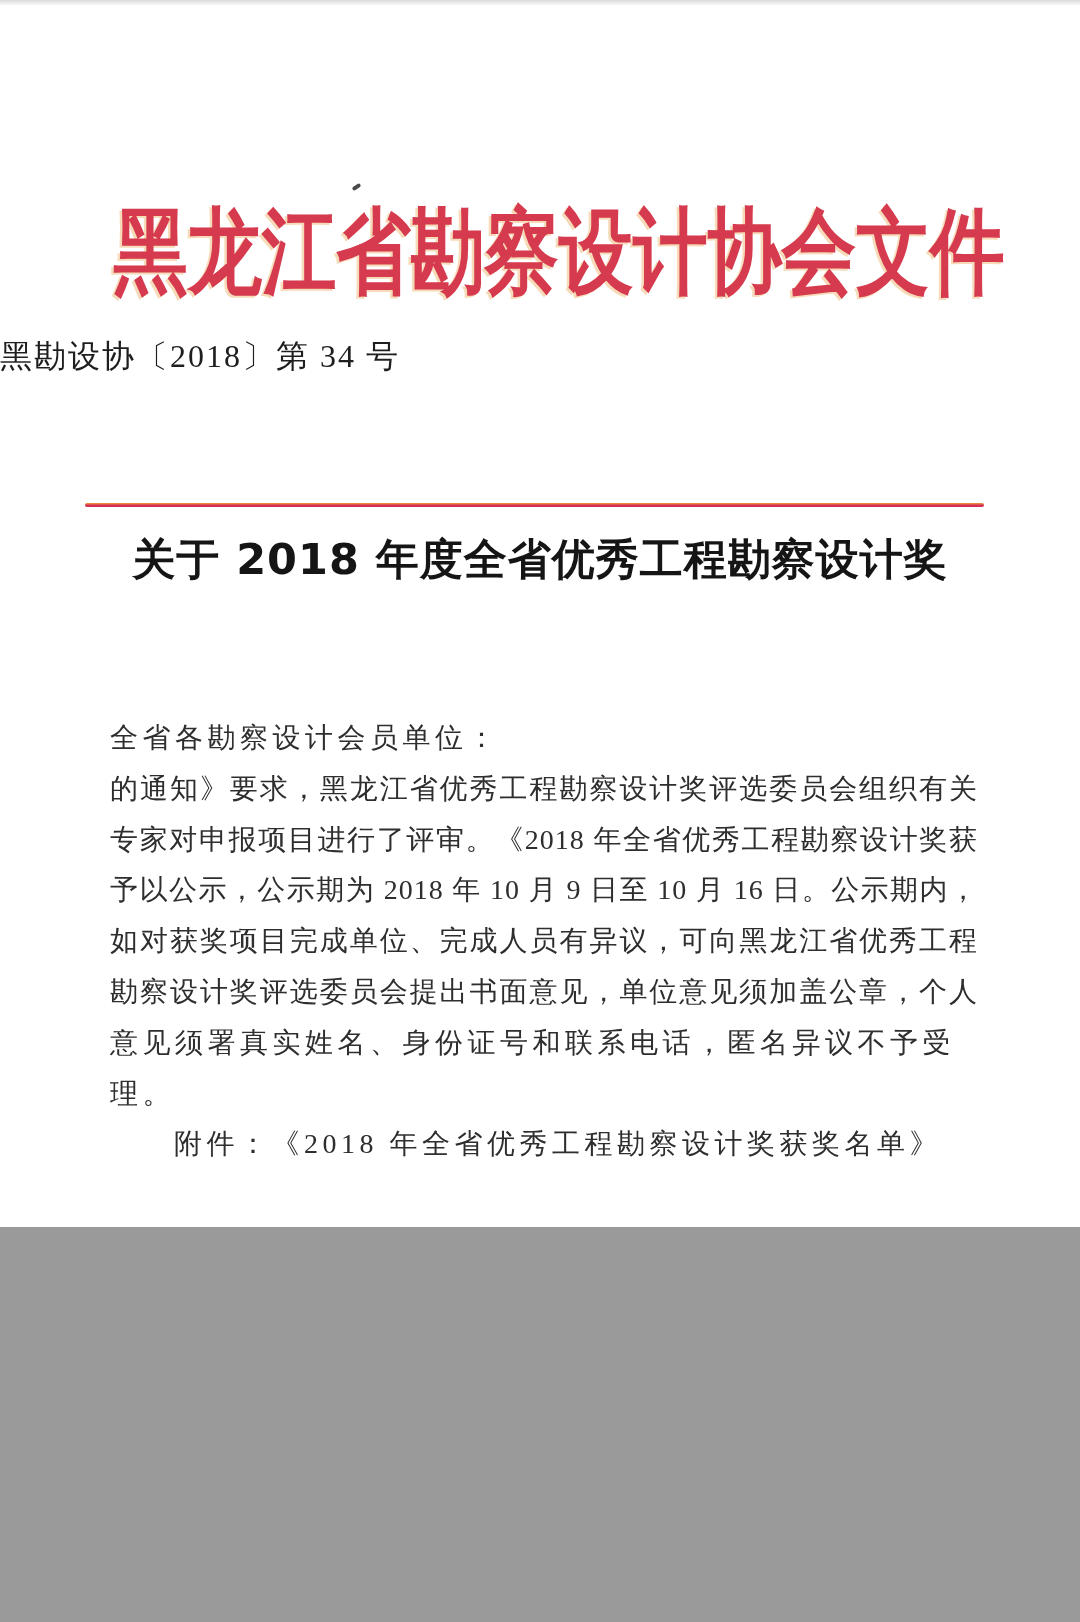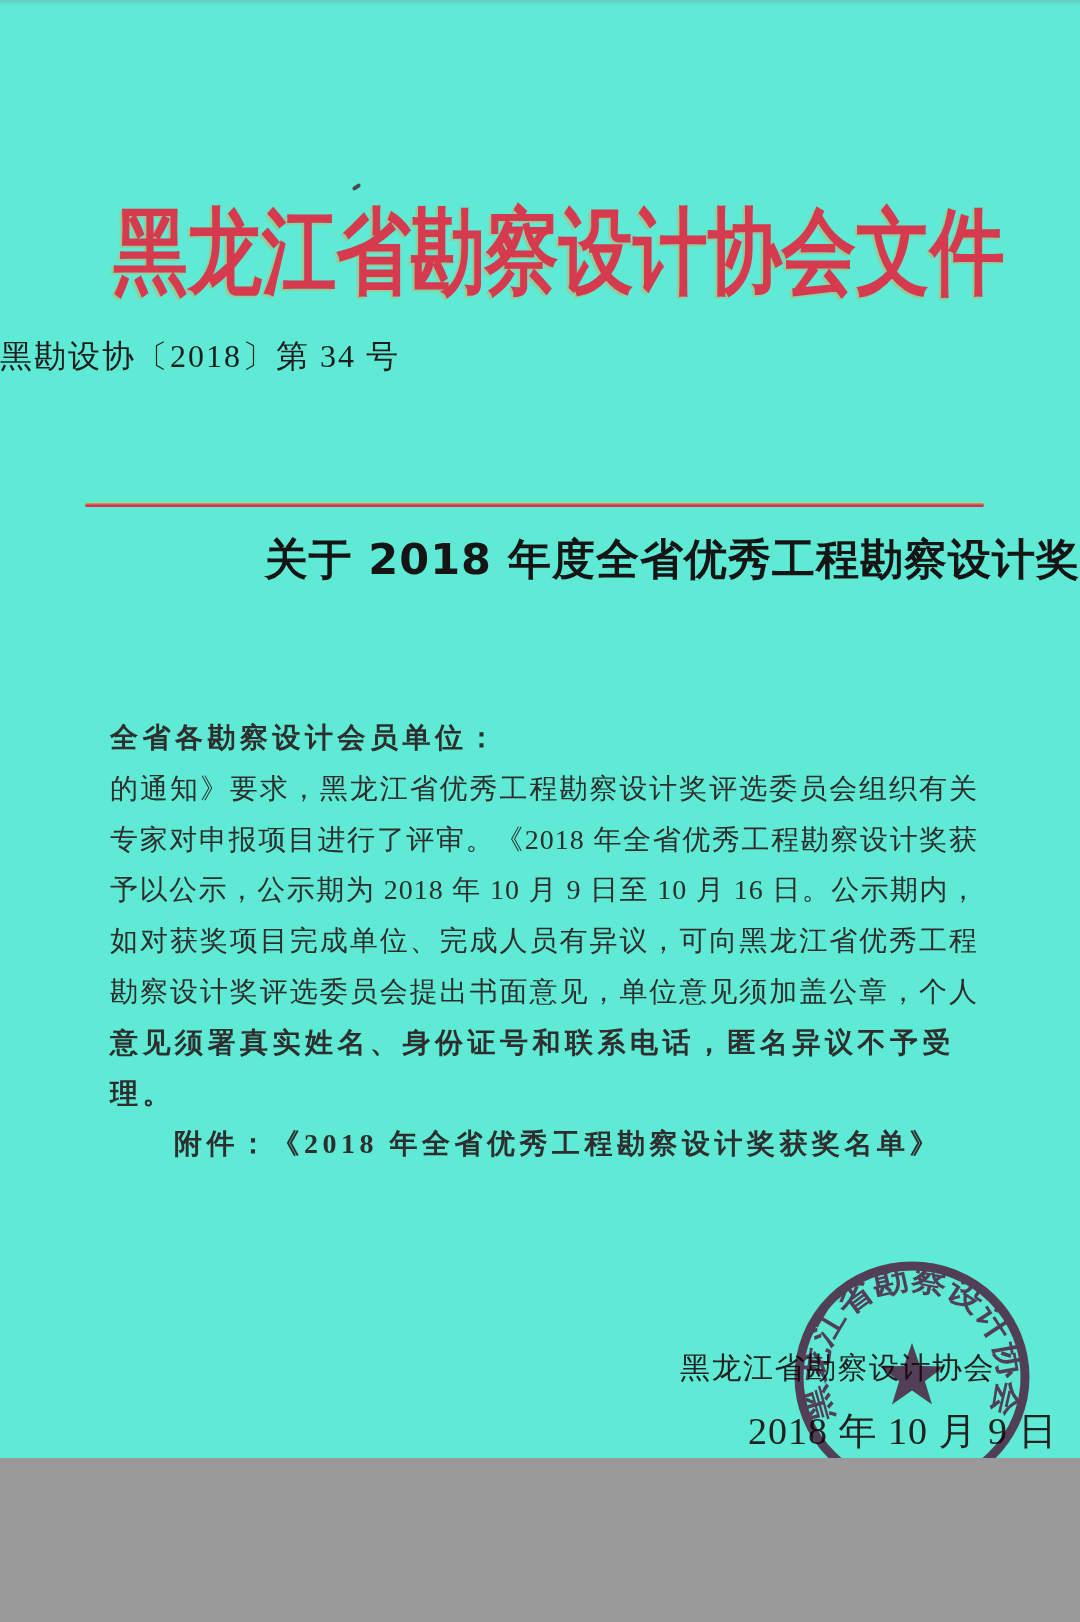--- a/index.html
+++ b/index.html
@@ -1,20 +1,20 @@
 <!DOCTYPE html>
 <html><head>
 <meta charset="utf-8">
 <style>
   html,body{margin:0;padding:0;background:#9a9a9a;}
   .page{
     position:relative;
-    width:1080px;height:1458px;
+    width:1080px;height:1227px;
     margin:0 auto;
-    background:#5eead4;
+    background:#ffffff;
     overflow:hidden;
     font-family:"Liberation Serif","DejaVu Serif",serif;
     color:#2e2e2e;
   }
   .scan-edge-top{
     position:absolute;left:0;top:0;width:1080px;height:6px;
     background:linear-gradient(180deg,rgba(120,120,120,.28),rgba(120,120,120,0));
     pointer-events:none;
   }
   .speck{
@@ -40,35 +40,35 @@
     letter-spacing:2px;
     color:#1e1e1e;
   }
   .red-rule{
     position:absolute;left:85px;top:503px;width:899px;height:4px;
     background:linear-gradient(180deg,#eda03c 0%,#d63357 55%,#cf2d52 100%);
     border-radius:2px;
   }
   .doc-title{
     position:absolute;left:0;top:531px;width:1080px;
-    text-align:right;
+    text-align:center;
     font-family:"DejaVu Sans","Liberation Sans",sans-serif;
     font-weight:700;
     font-size:43px;line-height:57px;
     color:#151515;
     letter-spacing:1px;
   }
   .body-block{
     position:absolute;left:110px;top:713px;width:868px;
     font-size:28px;line-height:50.8px;
     color:#2e2e2e;
   }
   .body-line{white-space:normal;}
   .just{text-align:justify;text-align-last:justify;letter-spacing:1px;}
-  .track{letter-spacing:4.5px;font-weight:bold;}
+  .track{letter-spacing:4.5px;}
   .indent{text-indent:64px;}
   .issuer{
     position:absolute;left:680px;top:1350px;
     font-size:30px;line-height:36px;letter-spacing:1.5px;
     color:#222;white-space:nowrap;
   }
   .issue-date{
     position:absolute;left:748px;top:1413px;
     font-size:38px;line-height:36px;letter-spacing:1px;
     color:#222;white-space:nowrap;

